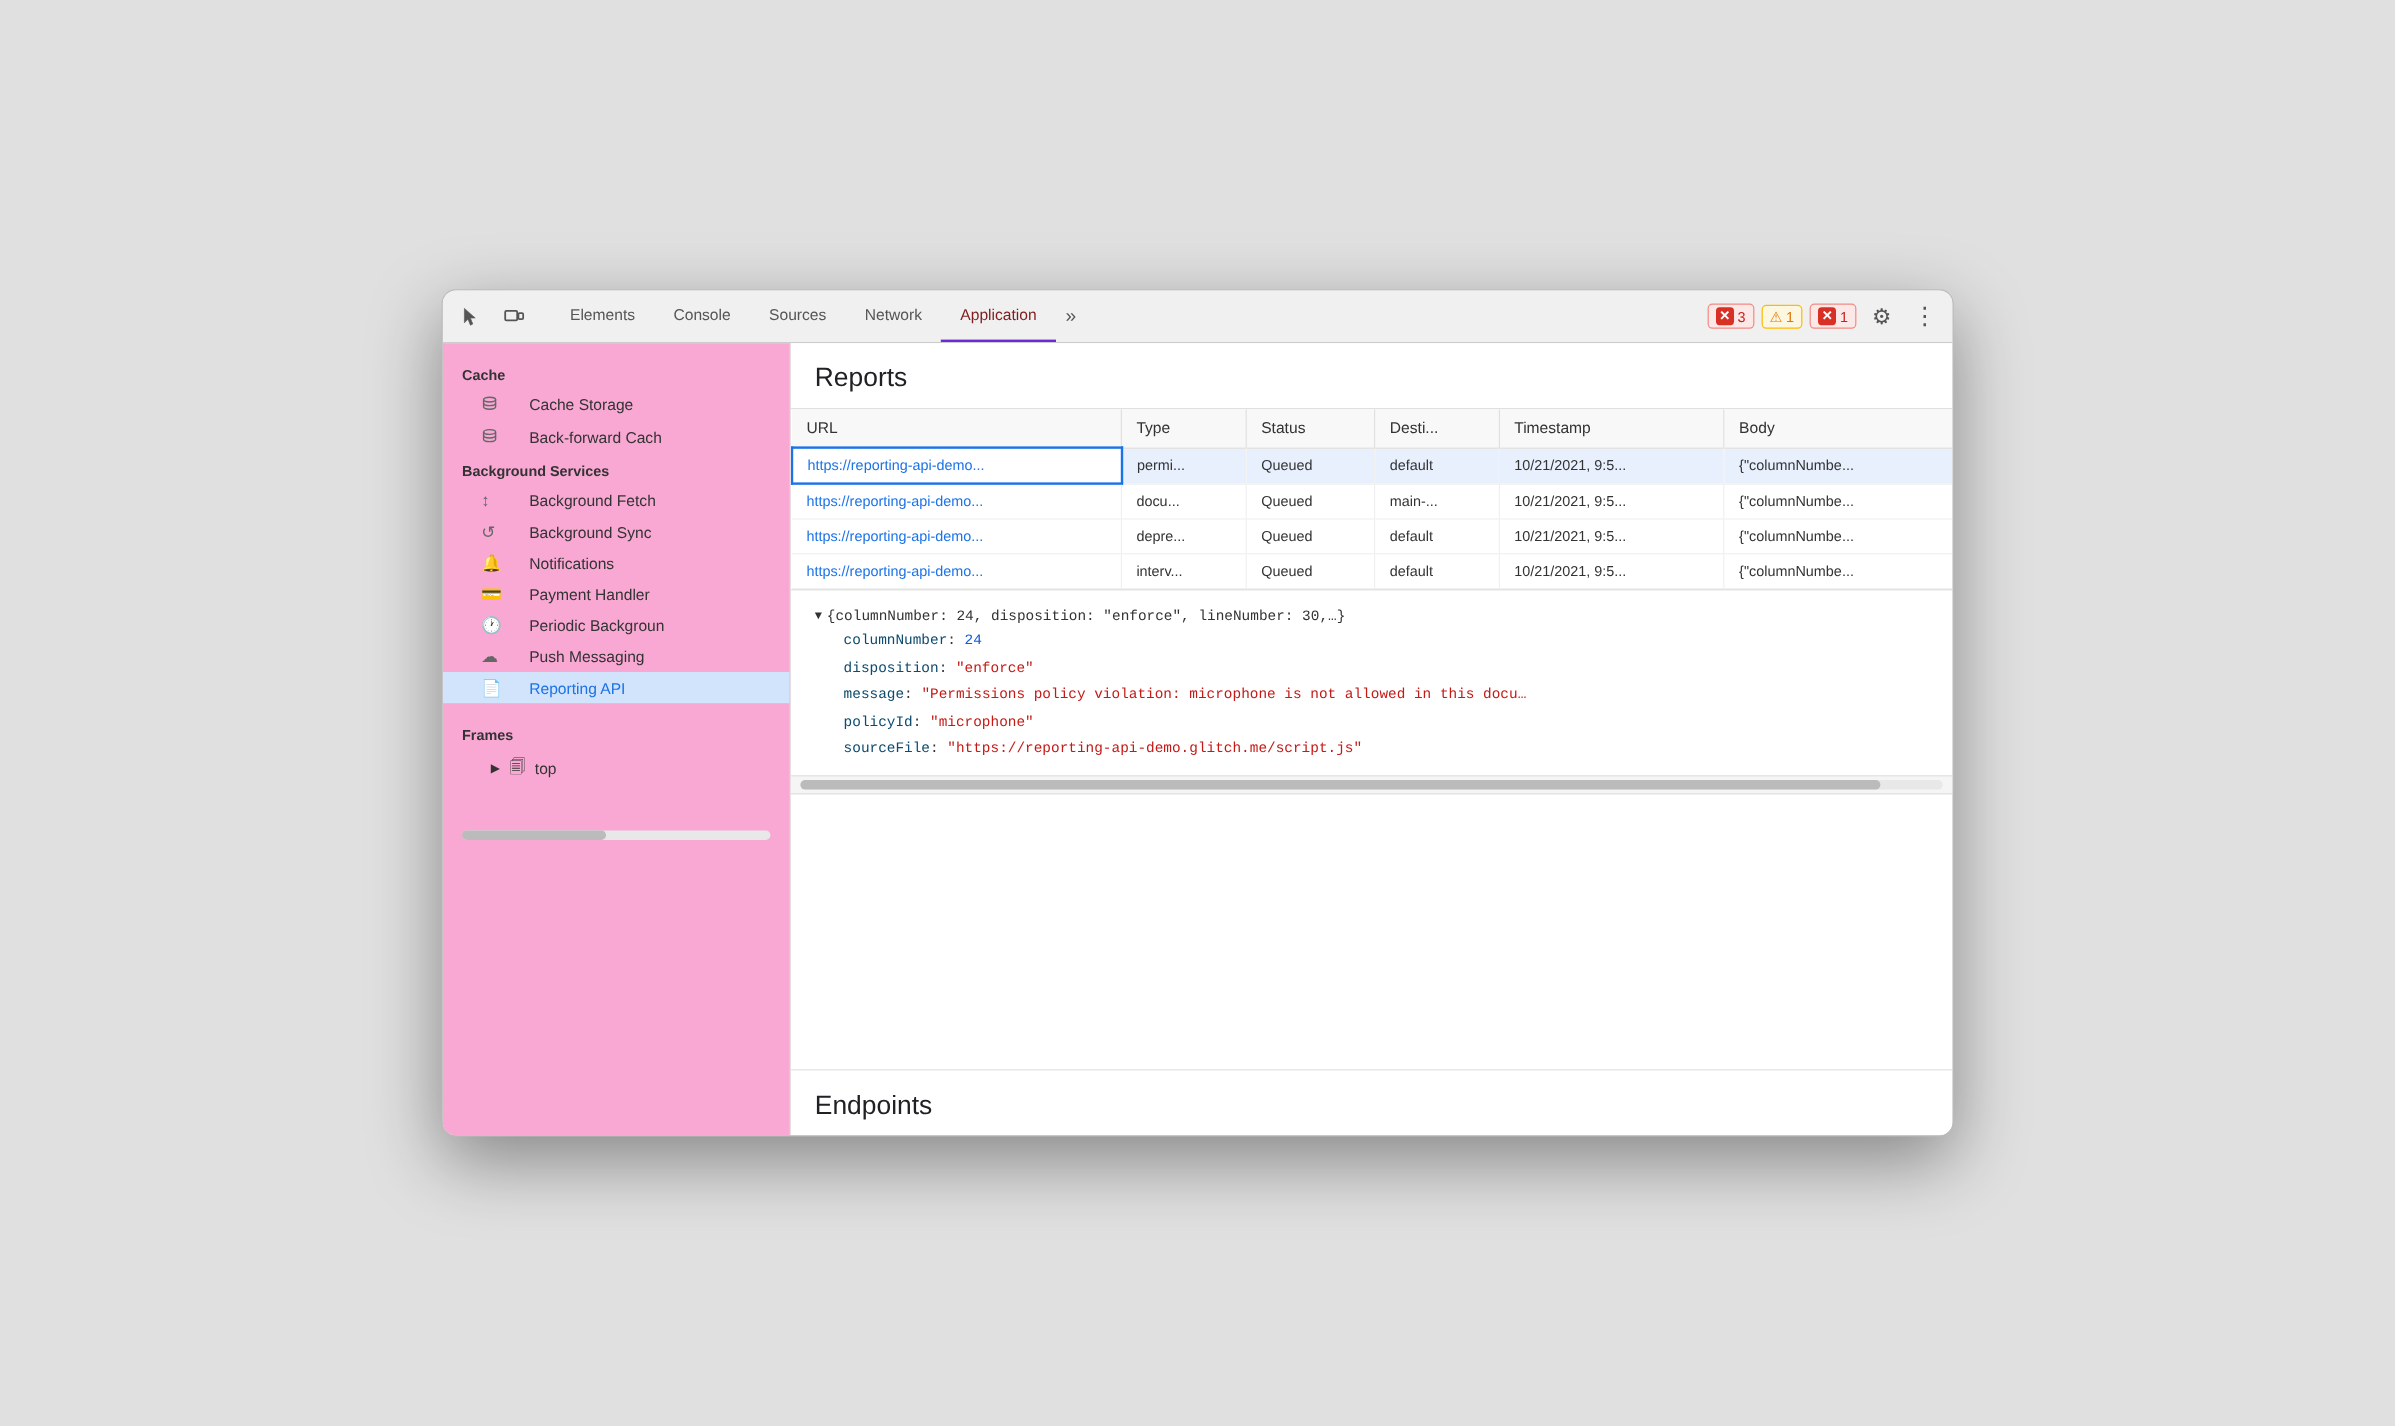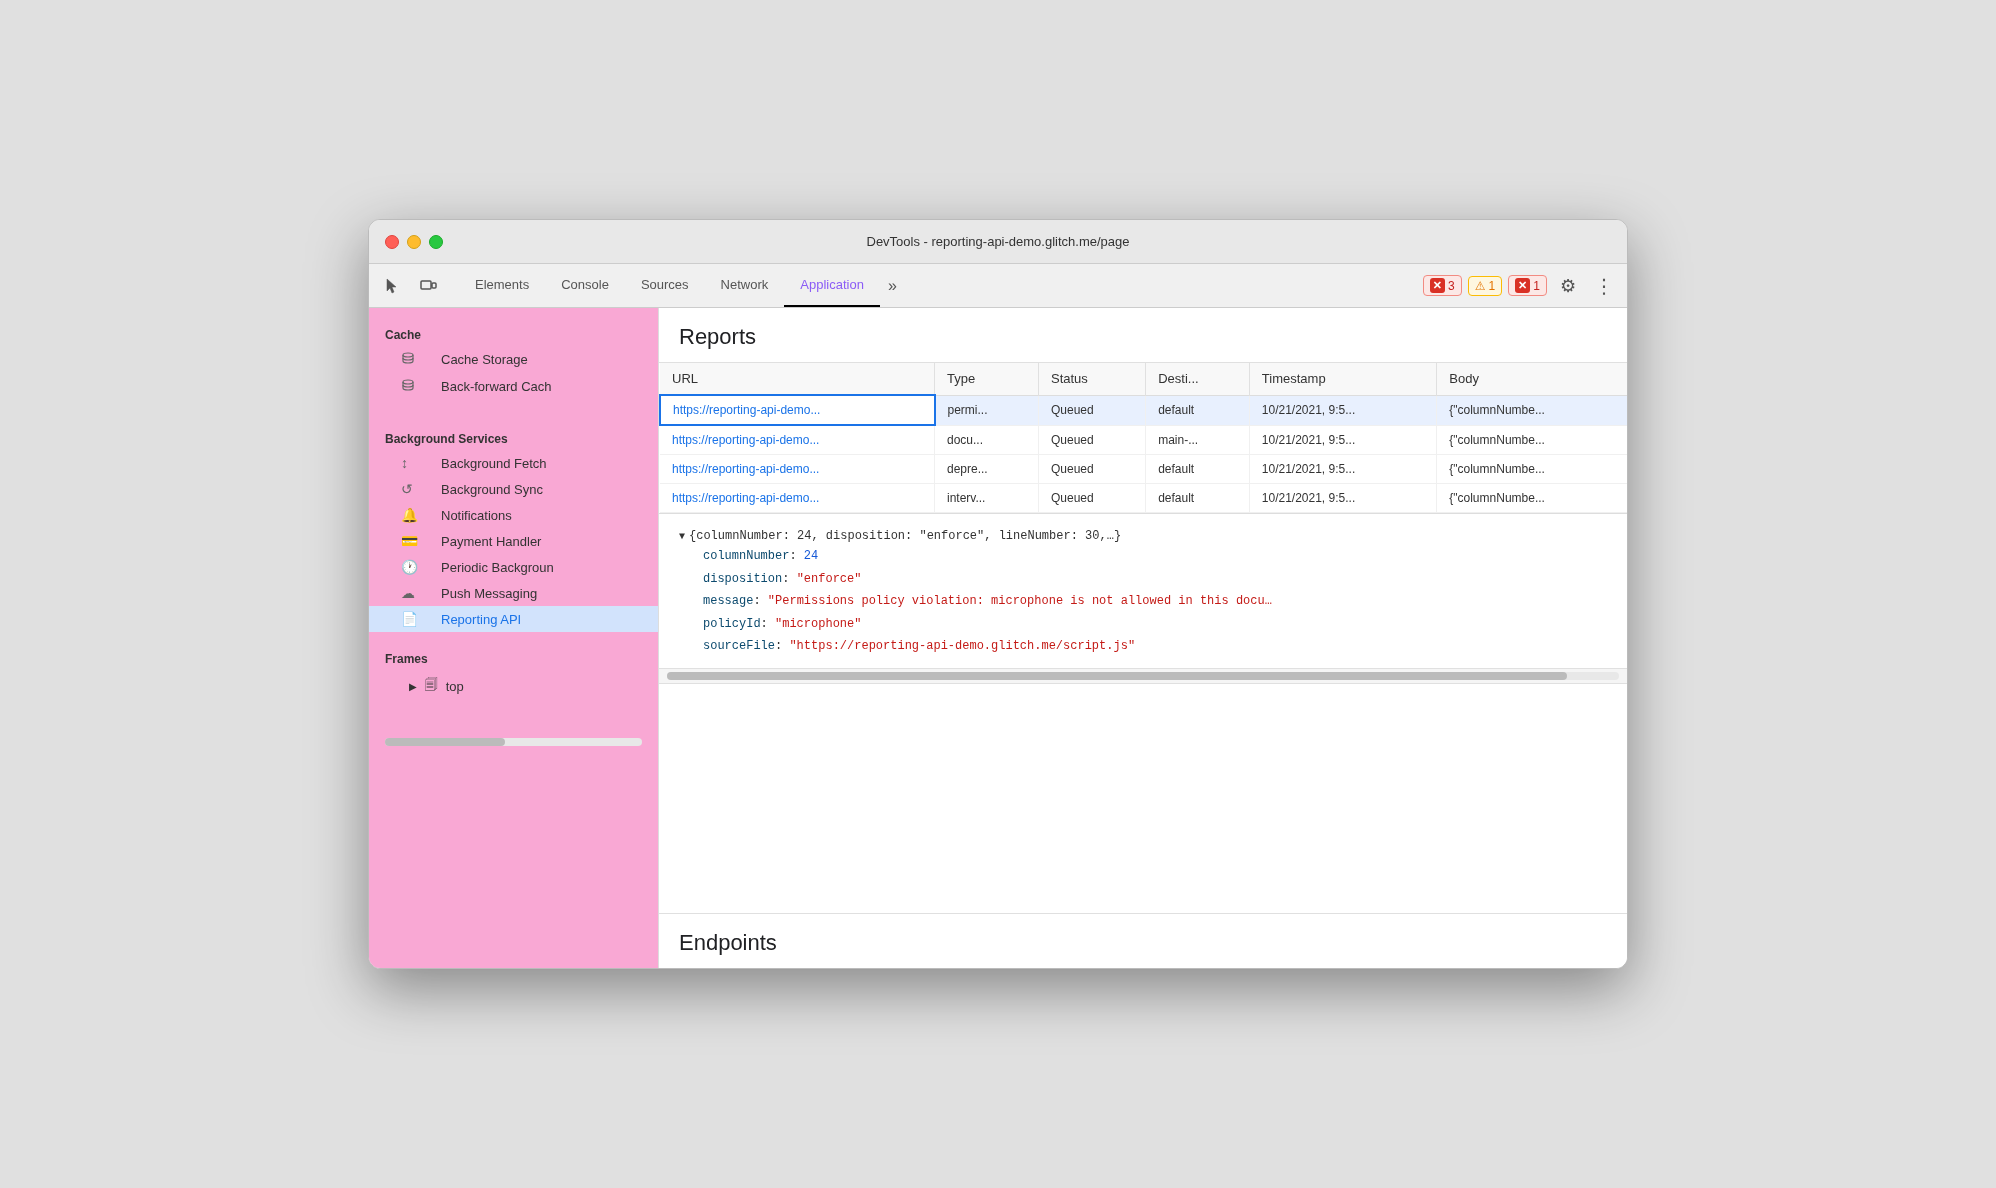--- a/index.html
+++ b/index.html
@@ -85,22 +85,22 @@
       height: 100%;
       display: flex;
       align-items: center;
       font-size: 13px;
       color: #555;
       cursor: pointer;
       border-bottom: 2px solid transparent;
       white-space: nowrap;
     }
     .tab.active {
-      color: #8b5cf6;
-      border-bottom: 2px solid #000000;
+      color: #7f1d1d;
+      border-bottom: 2px solid #6d28d9;
     }
     .tab-more {
       padding: 0 8px;
       height: 100%;
       display: flex;
       align-items: center;
       color: #555;
       cursor: pointer;
       font-size: 16px;
     }
@@ -330,28 +330,20 @@
       width: 120px;
       background: #bbb;
       border-radius: 4px;
     }
   </style>
 </head>
 <body>
 
 <div class="window">
 
-  <div class="titlebar">
-    <div class="traffic-lights">
-      <div class="tl tl-red"></div>
-      <div class="tl tl-yellow"></div>
-      <div class="tl tl-green"></div>
-    </div>
-    <span class="titlebar-title">DevTools - reporting-api-demo.glitch.me/page</span>
-  </div>
 
   <div class="toolbar">
     <div class="toolbar-icons">
       <div class="toolbar-icon-btn">
         <svg width="18" height="18" viewBox="0 0 18 18" fill="none">
           <path d="M4 2 L4 14 L7 11 L9 16 L11 15 L9 10 L13 10 Z" fill="#555" stroke="#555" stroke-width="0.5"></path>
         </svg>
       </div>
       <div class="toolbar-icon-btn">
         <svg width="18" height="18" viewBox="0 0 18 18" fill="none">
@@ -405,21 +397,21 @@
         <span class="sidebar-item-icon">
           <svg width="14" height="14" viewBox="0 0 14 14" fill="none">
             <ellipse cx="7" cy="4" rx="5" ry="2" stroke="#666" stroke-width="1.2" fill="none"></ellipse>
             <path d="M2 4 L2 10 Q2 12 7 12 Q12 12 12 10 L12 4" stroke="#666" stroke-width="1.2" fill="none"></path>
             <path d="M2 7 Q2 9 7 9 Q12 9 12 7" stroke="#666" stroke-width="1.2" fill="none"></path>
           </svg>
         </span>
         <span>Back-forward Cach</span>
       </div>
 
-      <div class="sidebar-section-title" style="margin-top:24px;">Background Services</div>
+      <div class="sidebar-section-title" style="margin-top:0;">Background Services</div>
       <div class="sidebar-item">
         <span class="sidebar-item-icon">↕</span>
         <span>Background Fetch</span>
       </div>
       <div class="sidebar-item">
         <span class="sidebar-item-icon">↺</span>
         <span>Background Sync</span>
       </div>
       <div class="sidebar-item">
         <span class="sidebar-item-icon">🔔</span>

